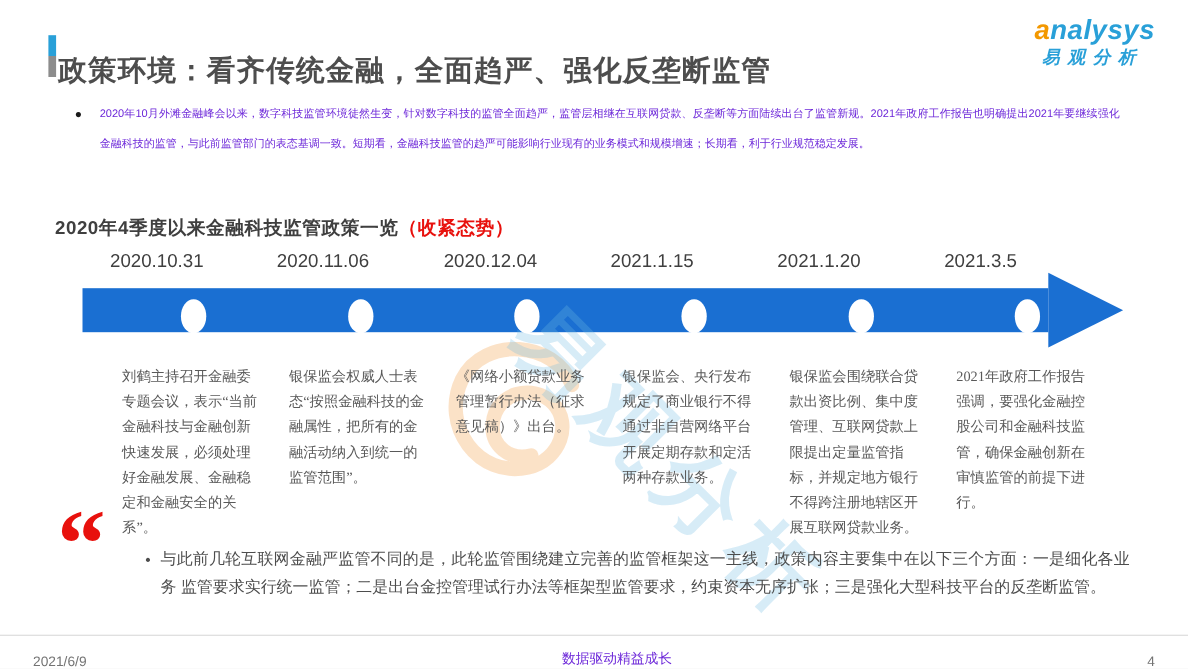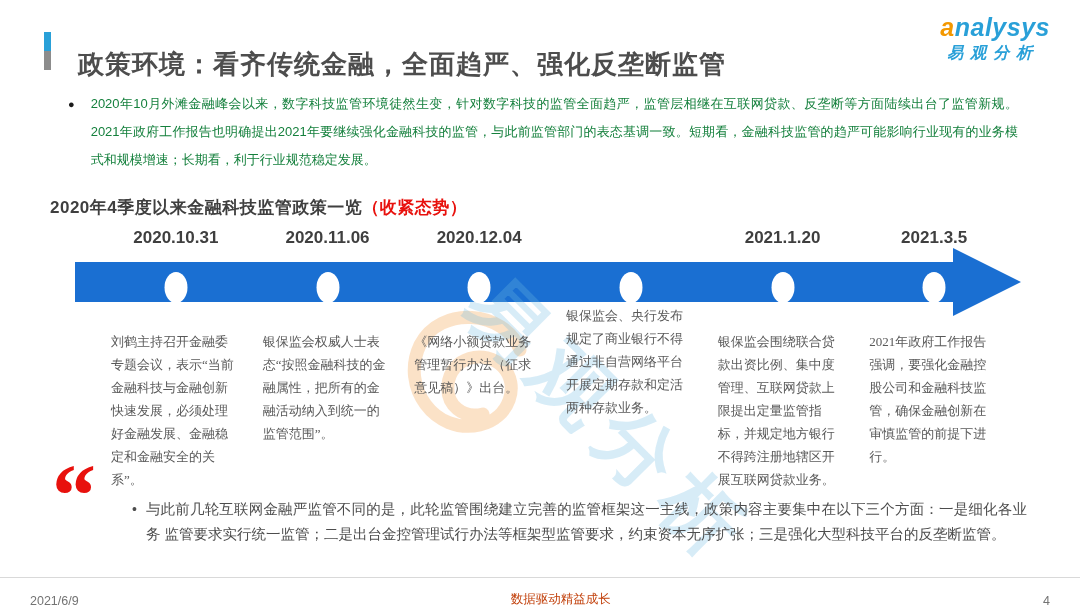--- a/index.html
+++ b/index.html
@@ -4,65 +4,65 @@
 <style>
   html,body { margin:0; padding:0; background:#e8e8e8; }
   .slide {
     position:relative; width:1080px; height:608px; background:#ffffff;
     font-family:"Liberation Sans","DejaVu Sans",sans-serif; overflow:hidden;
     margin:0 auto;
   }
   
   .accent-bar { position:absolute; left:44px; top:32px; width:7px; height:38px;
     background:linear-gradient(to bottom, var(--logo_blue,#29a3e2) 0 50%, #8c8c8c 50% 100%); }
-  .page-title { position:absolute; left:78px; top:30px; font-size:26px; font-weight:bold;
+  .page-title { position:absolute; left:53px; top:30px; font-size:26px; font-weight:bold;
     color:#4d4d4d; letter-spacing:1px; white-space:nowrap; }
   .logo { position:absolute; right:30px; top:14px; text-align:left; line-height:1.1;font-style:italic; }
   .logo-brand { display:block; font-size:25px; font-weight:bold; color:var(--logo_blue,#29a0d8); letter-spacing:0.5px; }
   .logo-brand::first-letter { color:var(--logo_orange,#f39800); }
   .logo-sub { display:block; font-size:16px; font-weight:bold; color:var(--logo_blue,#29a0d8);
     letter-spacing:7px; margin-top:2px; padding-left:7px; }
   
   .intro { position:absolute; left:68px; top:90px; width:950px; display:flex; }
   .intro-dot { font-size:11px; color:#1a1a1a; line-height:28px; margin-right:16px; }
-  .intro-text { font-size:13px; line-height:28px; color:#15803d; text-align:justify; }
+  .intro-text { font-size:10px; line-height:28px; color:#6d28d9; text-align:justify; }
   
   .chart-title { position:absolute; left:50px; top:196px; width:1030px; text-align:left;
     font-size:17px; font-weight:bold; color:#3f3f3f; letter-spacing:0.5px; }
   .chart-title .hl { color:var(--highlight_red,#e60012); }
   
   .arrow-bar { position:absolute; left:75px; top:262px; width:878px; height:40px;
     background:var(--accent_blue,#1a6fd2); }
   .arrow-head { position:absolute; left:953px; top:248px; width:0; height:0;
     border-top:34px solid transparent; border-bottom:34px solid transparent;
     border-left:68px solid var(--accent_blue,#1a6fd2); }
   .timeline { position:absolute; left:100px; top:228px; width:910px; display:flex; z-index:2; }
   .event { flex:1 1 0; position:relative; }
-  .event-date { text-align:center; font-size:17px; font-weight:bold; color:#3f3f3f; height:26px; }
+  .event-date { text-align:left; font-size:17px; font-weight:normal; color:#3f3f3f; height:26px; }
   .event-dot { position:absolute; top:44px; left:50%; transform:translateX(-50%);
     width:23px; height:31px; background:#ffffff; border-radius:50%; }
   .event-desc { margin-top:76px; padding:0 11px; font-size:13px; line-height:23px;
     color:#595959; text-align:left;font-family:Liberation Serif, serif; }
   
   .watermark-text { position:absolute; left:515px; top:255px; font-size:78px; font-weight:bold;
     color:rgba(110,185,228,0.28); letter-spacing:14px; transform:rotate(45deg);
     transform-origin:0 0; white-space:nowrap; z-index:1; pointer-events:none; }
   .watermark-swirl { position:absolute; left:385px; top:295px; z-index:1; opacity:0.30; pointer-events:none; }
   
   .quote-mark { position:absolute; left:52px; top:452px; font-family:"Liberation Serif","DejaVu Serif",serif;
     font-size:88px; font-weight:bold; color:var(--highlight_red,#e8110d); line-height:1; z-index:3; }
   .quote { position:absolute; left:132px; top:497px; width:895px; display:flex; z-index:3; }
   .quote-dot { font-size:14px; color:#4d4d4d; line-height:25px; margin-right:9px; }
   .quote-text { font-size:14.5px; line-height:25px; color:#4d4d4d; text-align:justify; }
   
   .footer { position:absolute; left:0; right:0; bottom:0; height:30px;
     border-top:1px solid #d9d9d9; display:flex; align-items:flex-end;
     justify-content:space-between; padding:0 30px; font-size:12.5px; color:#737373;
     background:#fff; z-index:4; }
-  .footer-center { color:#c2410c; }
+  .footer-center { color:#6d28d9; }
 </style>
 </head>
 <body>
 
 <div class="slide">
 
   <div class="accent-bar"></div>
   <h1 class="page-title">政策环境：看齐传统金融，全面趋严、强化反垄断监管</h1>
 
   <div class="logo">
@@ -97,20 +97,21 @@
       <div class="event-date">2020.11.06</div>
       <div class="event-dot"></div>
       <div class="event-desc">银保监会权威人士表态“按照金融科技的金融属性，把所有的金融活动纳入到统一的监管范围”。</div>
     </div>
     <div class="event">
       <div class="event-date">2020.12.04</div>
       <div class="event-dot"></div>
       <div class="event-desc">《网络小额贷款业务管理暂行办法（征求意见稿）》出台。</div>
     </div>
     <div class="event">
+      <div class="event-date">2021.1.15</div>
       <div class="event-dot"></div>
       <div class="event-desc">银保监会、央行发布规定了商业银行不得通过非自营网络平台开展定期存款和定活两种存款业务。</div>
     </div>
     <div class="event">
       <div class="event-date">2021.1.20</div>
       <div class="event-dot"></div>
       <div class="event-desc">银保监会围绕联合贷款出资比例、集中度管理、互联网贷款上限提出定量监管指标，并规定地方银行不得跨注册地辖区开展互联网贷款业务。</div>
     </div>
     <div class="event">
       <div class="event-date">2021.3.5</div>

